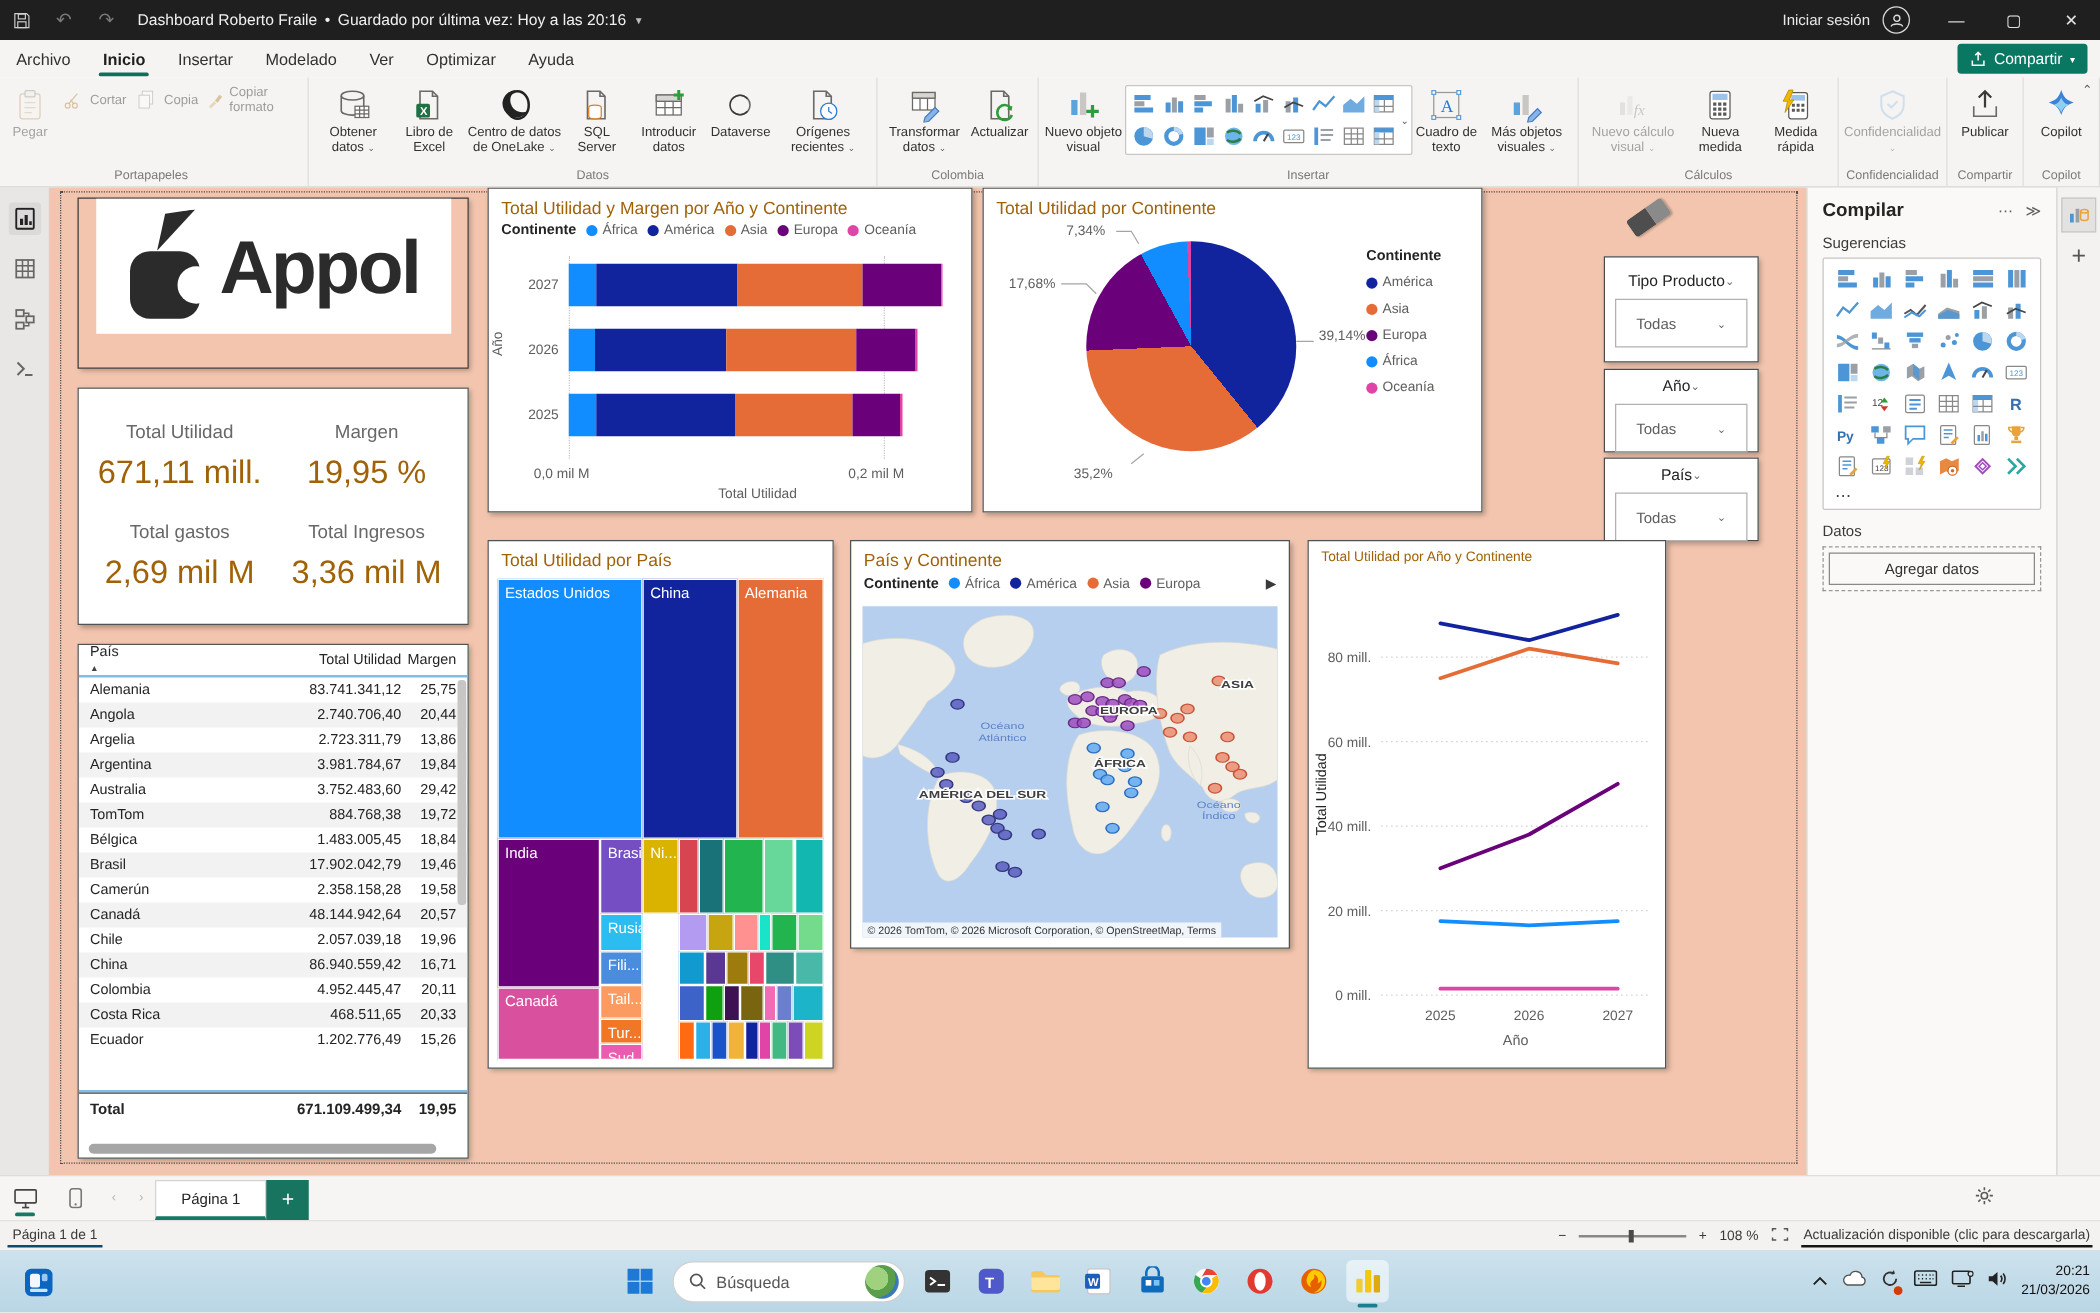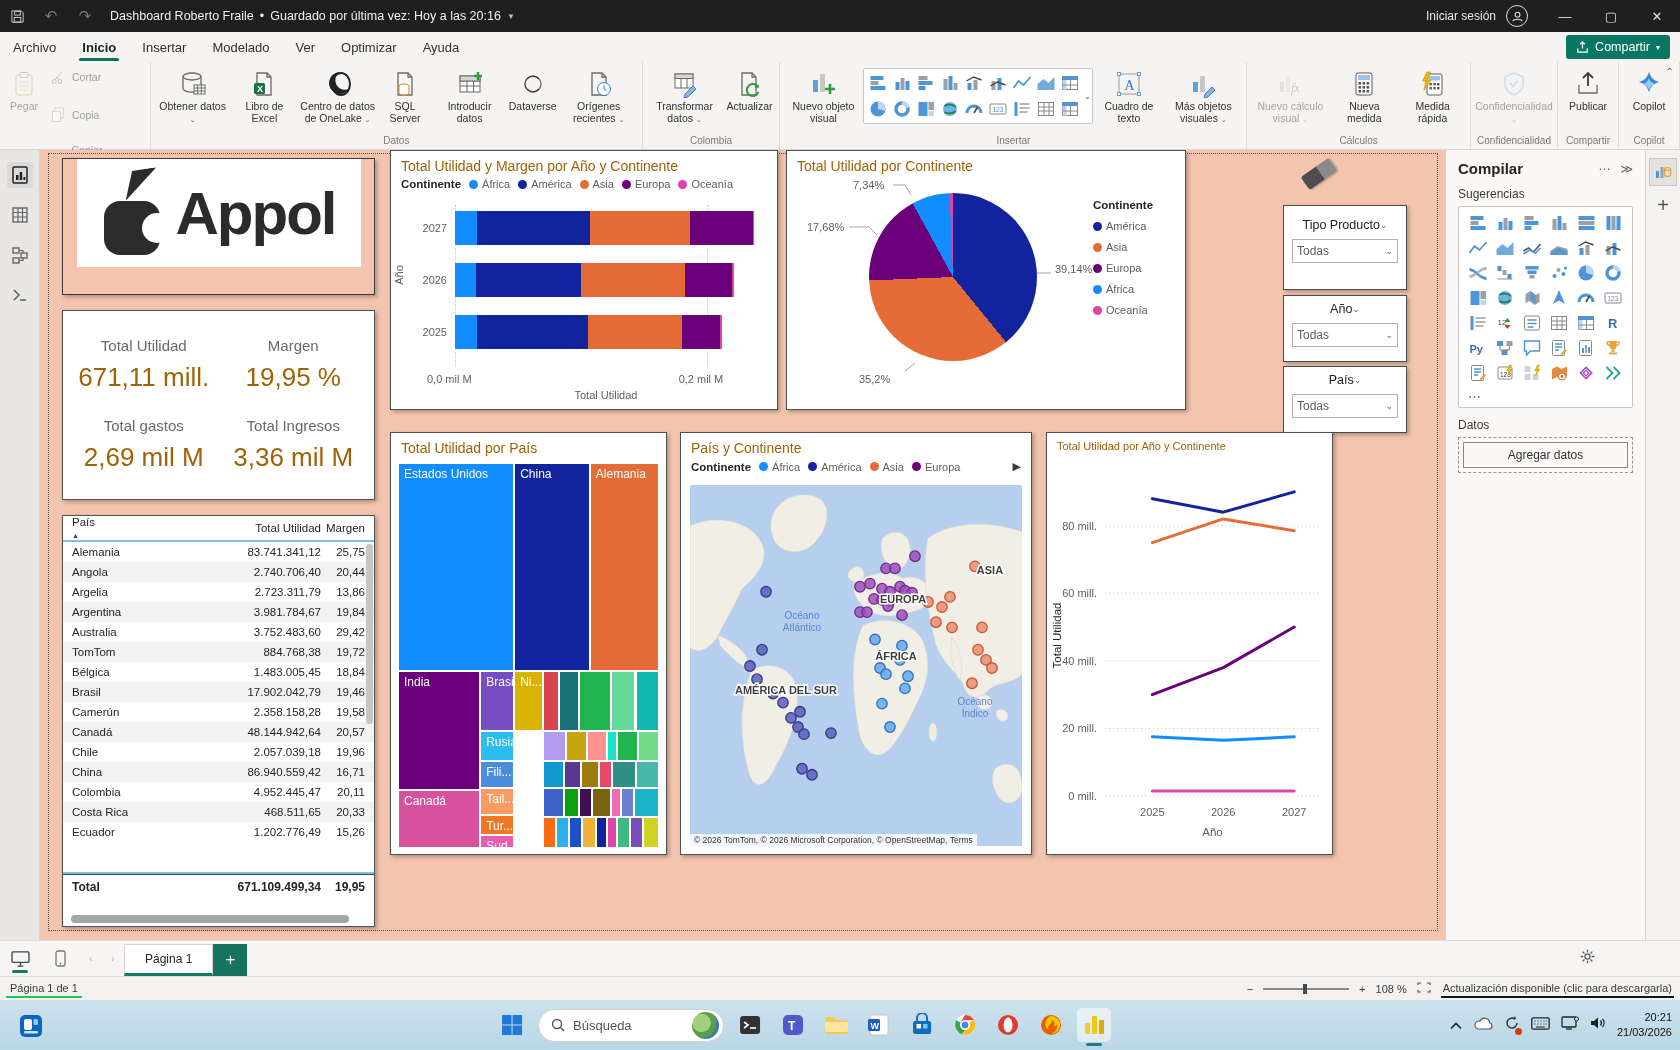--- a/index.html
+++ b/index.html
@@ -25,21 +25,21 @@
 .sharebtn .car{font-size:8px}
 
 .ribbon{height:88px;background:#f5f4f2;border-bottom:1px solid #d8d6d4;display:flex;flex:0 0 auto;position:relative}
 .rgroup{display:flex;flex-direction:column;border-right:1px solid #ddd;padding:3px 4px 0}
 .rbtns{flex:1;display:flex;align-items:flex-start;gap:1px}
 .rbtn{min-width:52px;max-width:78px;display:flex;flex-direction:column;align-items:center;text-align:center;font-size:10.5px;line-height:1.12;color:#323130;padding:2px 1px;border-radius:2px}
 .rbtn .ricon{height:34px;display:flex;align-items:center;justify-content:center}
 .rbtn.dis{opacity:.42}
 .rbtn .car{font-size:7px;color:#605e5c}
 .rlabel{height:15px;font-size:10px;color:#7c7a78;text-align:center;padding:1px 2px 0}
-.pp-col{display:flex;flex-direction:column;gap:18px;margin-top:2px}
+.pp-col{display:flex;gap:0;margin-top:2px}
 .pp-small{display:flex;align-items:center;gap:4px;font-size:10.5px;color:#323130;padding:1px 3px}
 .gallery{border:1px solid #c8c6c4;background:#fff;border-radius:2px;display:grid;grid-template-columns:repeat(9,24px) 10px;grid-auto-rows:26px;align-items:center;justify-items:center;padding:1px 0 1px 2px;margin-top:3px}
 .gallery .gcar{grid-row:span 2;font-size:8px;color:#605e5c}
 .ribcollapse{position:absolute;right:6px;top:4px;color:#605e5c;font-size:10px}
 svg.mi{width:20px;height:18px;display:block}
 svg.ri{width:28px;height:28px;display:block}
 
 .main{flex:1;display:flex;min-height:0}
 .rail{width:40px;background:#e9e7e5;border-right:1px solid #d4d2d0;display:flex;flex-direction:column;align-items:center;padding-top:12px;gap:14px}
 .railbtn{width:26px;height:26px;display:flex;align-items:center;justify-content:center;border-radius:3px}
@@ -89,21 +89,21 @@
 .pie{position:absolute;border-radius:50%}
 .pielbl{position:absolute;font-size:11px;color:#605e5c;white-space:nowrap}
 .pielegend{position:absolute;display:flex;flex-direction:column;gap:9px;font-size:11px;color:#605e5c}
 
 .tmwrap{position:absolute;left:7px;right:7px;top:30px;bottom:6px}
 .tmtile{position:absolute;overflow:hidden;border:1px solid #fff}
 .tmtile span{color:#fff;font-size:12px;padding:3px 5px;display:block;white-space:nowrap}
 
 .slicer{position:absolute;background:#fff;border:1px solid #4a4a4a;box-shadow:2px 2px 4px rgba(0,0,0,.28);padding:6px 8px 8px}
 .sl-title{display:flex;align-items:center;justify-content:center;font-size:12.5px;color:#252423;margin-bottom:7px}
-.sl-dd{border:1px solid #b3b1af;height:24px;display:flex;align-items:center;justify-content:space-between;padding:0 4px;font-size:12px;color:#605e5c}
+.sl-dd{border:1px solid #b3b1af;height:39px;display:flex;align-items:center;justify-content:space-between;padding:0 16px;font-size:12px;color:#605e5c}
 .chev{font-size:9px;color:#605e5c}
 .eraser{position:absolute;width:34px;height:16px;transform:rotate(-35deg);border-radius:3px;overflow:hidden;box-shadow:1px 1px 2px rgba(0,0,0,.3)}
 .eraser i{position:absolute;top:0;bottom:0}
 
 .build{width:200px;background:#faf9f8;border-left:1px solid #d4d2d0;padding:10px 12px 0;flex:0 0 auto}
 .buildhead{display:flex;align-items:center;font-size:15px;font-weight:bold;color:#252423}
 .buildhead .hic{margin-left:auto;color:#605e5c;font-size:12px;font-weight:normal;display:flex;gap:10px}
 .sec{font-size:12px;color:#3b3a39;margin:10px 0 5px}
 .sugbox{background:#fff;border:1px solid #c8c6c4;border-radius:2px;padding:7px 5px 3px;display:grid;grid-template-columns:repeat(6,1fr);justify-items:center;row-gap:7px}
 .sugbox .more{justify-self:start;padding-left:4px;color:#444;font-size:13px;letter-spacing:2px;grid-column:span 6}
@@ -115,21 +115,21 @@
 .plus{font-size:20px;color:#555;line-height:18px}
 
 .pagebar{height:36px;background:#f6f5f4;border-top:1px solid #ddd;display:flex;align-items:stretch;flex:0 0 auto;position:relative}
 .viewic{width:40px;display:flex;align-items:center;justify-content:center;position:relative;color:#555}
 .viewic.sel::after{content:"";position:absolute;left:12px;right:12px;bottom:3px;height:3px;background:#147a63;border-radius:2px}
 .pgnav{width:22px;display:flex;align-items:center;justify-content:center;color:#b5b3b1;font-size:10px}
 .pagetab{background:#fff;border:1px solid #d6d4d2;border-bottom:3px solid #147a63;display:flex;align-items:center;padding:0 20px;font-size:12px;color:#252423;margin-top:3px}
 .pageplus{width:34px;background:#17745e;color:#fff;display:flex;align-items:center;justify-content:center;font-size:17px;margin-top:3px}
 .pb-gear{position:absolute;right:84px;top:7px;color:#5a5a5a}
 .statusbar{height:24px;background:#f3f2f1;border-top:1px solid #e3e1df;display:flex;align-items:center;font-size:11px;color:#3b3a39;flex:0 0 auto;padding:0 6px}
-.st-left{border-bottom:2px solid #22c55e;padding:3px 4px 2px}
+.st-left{border-bottom:2px solid #0c4a6e;padding:3px 4px 2px}
 .st-right{margin-left:auto;display:flex;align-items:center;gap:10px}
 .zoomtrack{width:86px;height:2px;background:#8a8886;position:relative}
 .zoomthumb{position:absolute;left:46%;top:-4px;width:4px;height:10px;background:#4a4a4a}
 .st-upd{border-bottom:2px solid #161616;padding:3px 2px 2px}
 
 .taskbar{height:50px;background:linear-gradient(#cde2ed,#b9d6e5);position:relative;flex:0 0 auto}
 .tk-left{position:absolute;left:14px;top:9px}
 .tk-center{position:absolute;left:50%;top:0;height:100%;transform:translateX(-56%);display:flex;align-items:center;gap:9px}
 .tkic{width:34px;height:34px;border-radius:5px;display:flex;align-items:center;justify-content:center;position:relative}
 .tkic.active{background:rgba(255,255,255,.55)}
@@ -936,21 +936,21 @@
             <div class="tmtile" style="left:65.5%;top:92%;width:5%;height:8%;background:#1C52C8"></div>
             <div class="tmtile" style="left:70.5%;top:92%;width:5.5%;height:8%;background:#F2B33B"></div>
             <div class="tmtile" style="left:76%;top:92%;width:4%;height:8%;background:#12239E"></div>
             <div class="tmtile" style="left:80%;top:92%;width:4%;height:8%;background:#E044A7"></div>
             <div class="tmtile" style="left:84%;top:92%;width:5%;height:8%;background:#42B883"></div>
             <div class="tmtile" style="left:89%;top:92%;width:5%;height:8%;background:#7C4DB8"></div>
             <div class="tmtile" style="left:94%;top:92%;width:6%;height:8%;background:#CDD421"></div>
           </div>
       </div>
 
-      <div class="card" style="left:640px;top:282px;width:352px;height:423px">
+      <div class="card" style="left:640px;top:282px;width:352px;height:327px">
         <div class="vtitle">País y Continente</div>
         <div class="legendrow" id="maplegend">
             <b>Continente</b>
             <span class="lgitem"><span class="dot" style="background:#118DFF"></span>África</span>
             <span class="lgitem"><span class="dot" style="background:#12239E"></span>América</span>
             <span class="lgitem"><span class="dot" style="background:#E66C37"></span>Asia</span>
             <span class="lgitem"><span class="dot" style="background:#6B007B"></span>Europa</span>
             <span style="margin-left:auto;color:#3b3a39">▶</span>
           </div>
         <div style="position:absolute;left:9px;top:52px;right:9px;bottom:8px" id="mapbox"><svg width="100%" height="100%" viewBox="0 0 332 355" preserveAspectRatio="none" style="background:#b7cfee">

